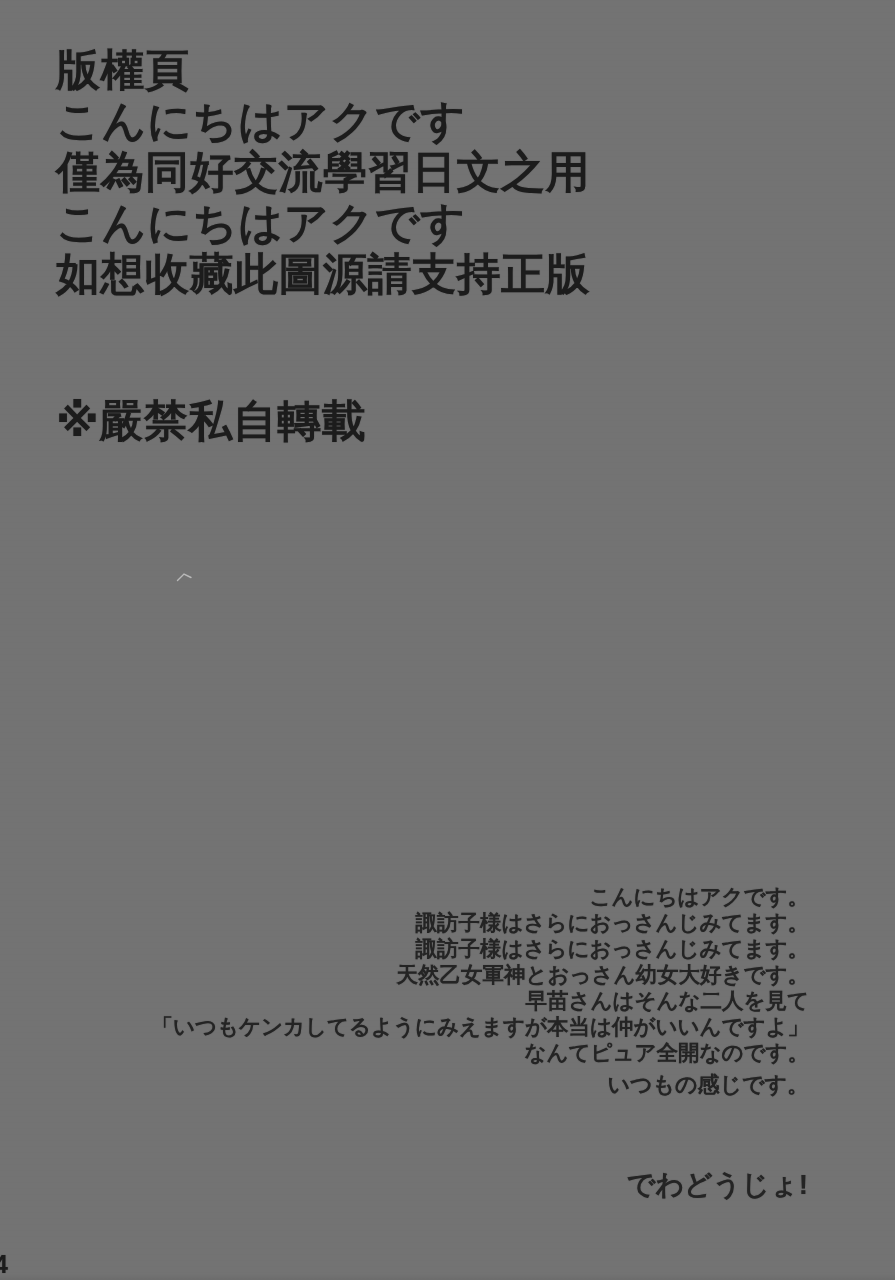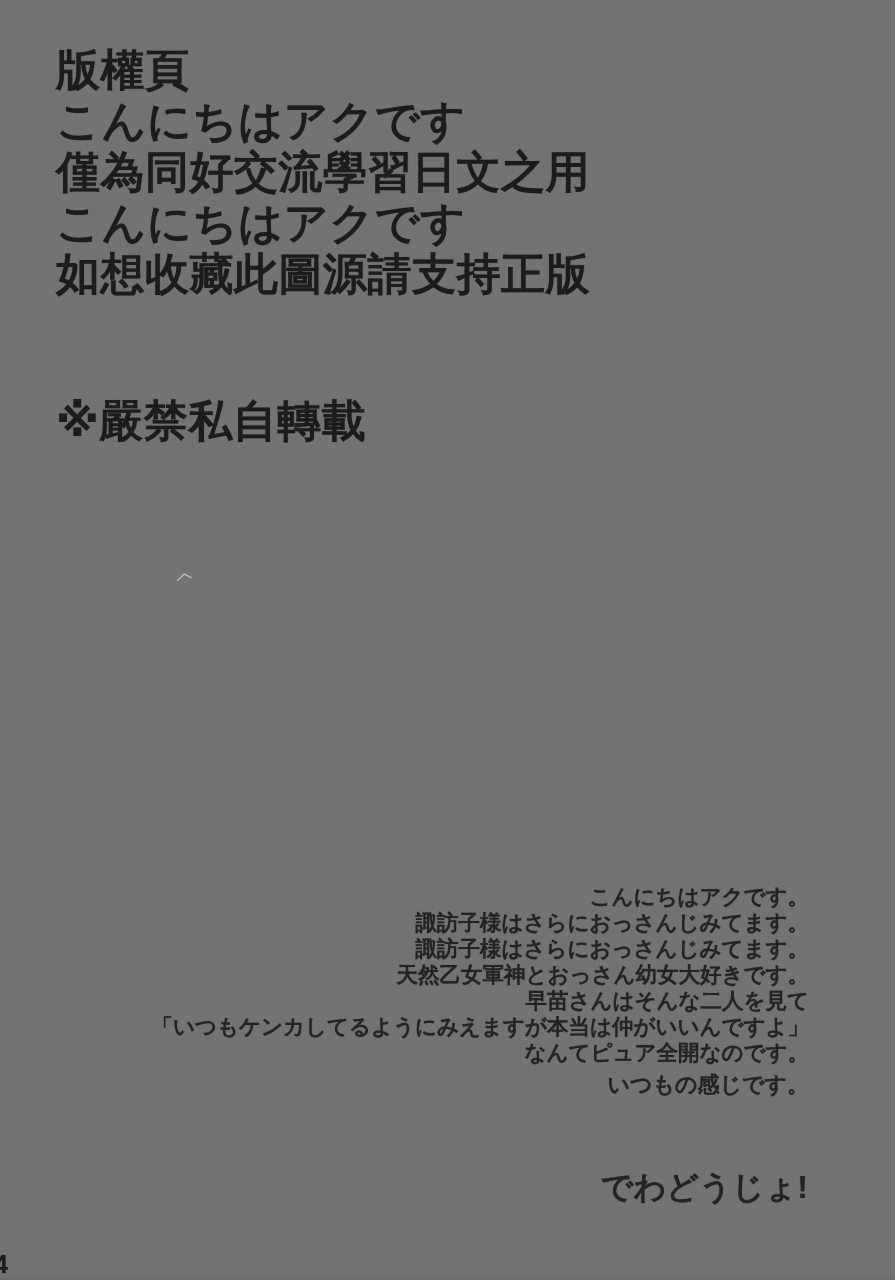--- a/index.html
+++ b/index.html
@@ -89,21 +89,21 @@
     font-weight: 700;
     white-space: nowrap;
     text-shadow: 0 0 1px rgba(30,30,30,0.45);
   }
   .signoff {
     position: absolute;
     right: 87px;
     top: 1166px;
     text-align: left;
     color: #242424;
-    font-size: 32px;
+    font-size: 28px;
     font-weight: 700;
     white-space: nowrap;
     text-shadow: 0 0 1px rgba(30,30,30,0.45);
   }
 
   .page-number {
     position: absolute;
     left: -6px;              
     top: 1250px;
     color: #1c1c1c;

